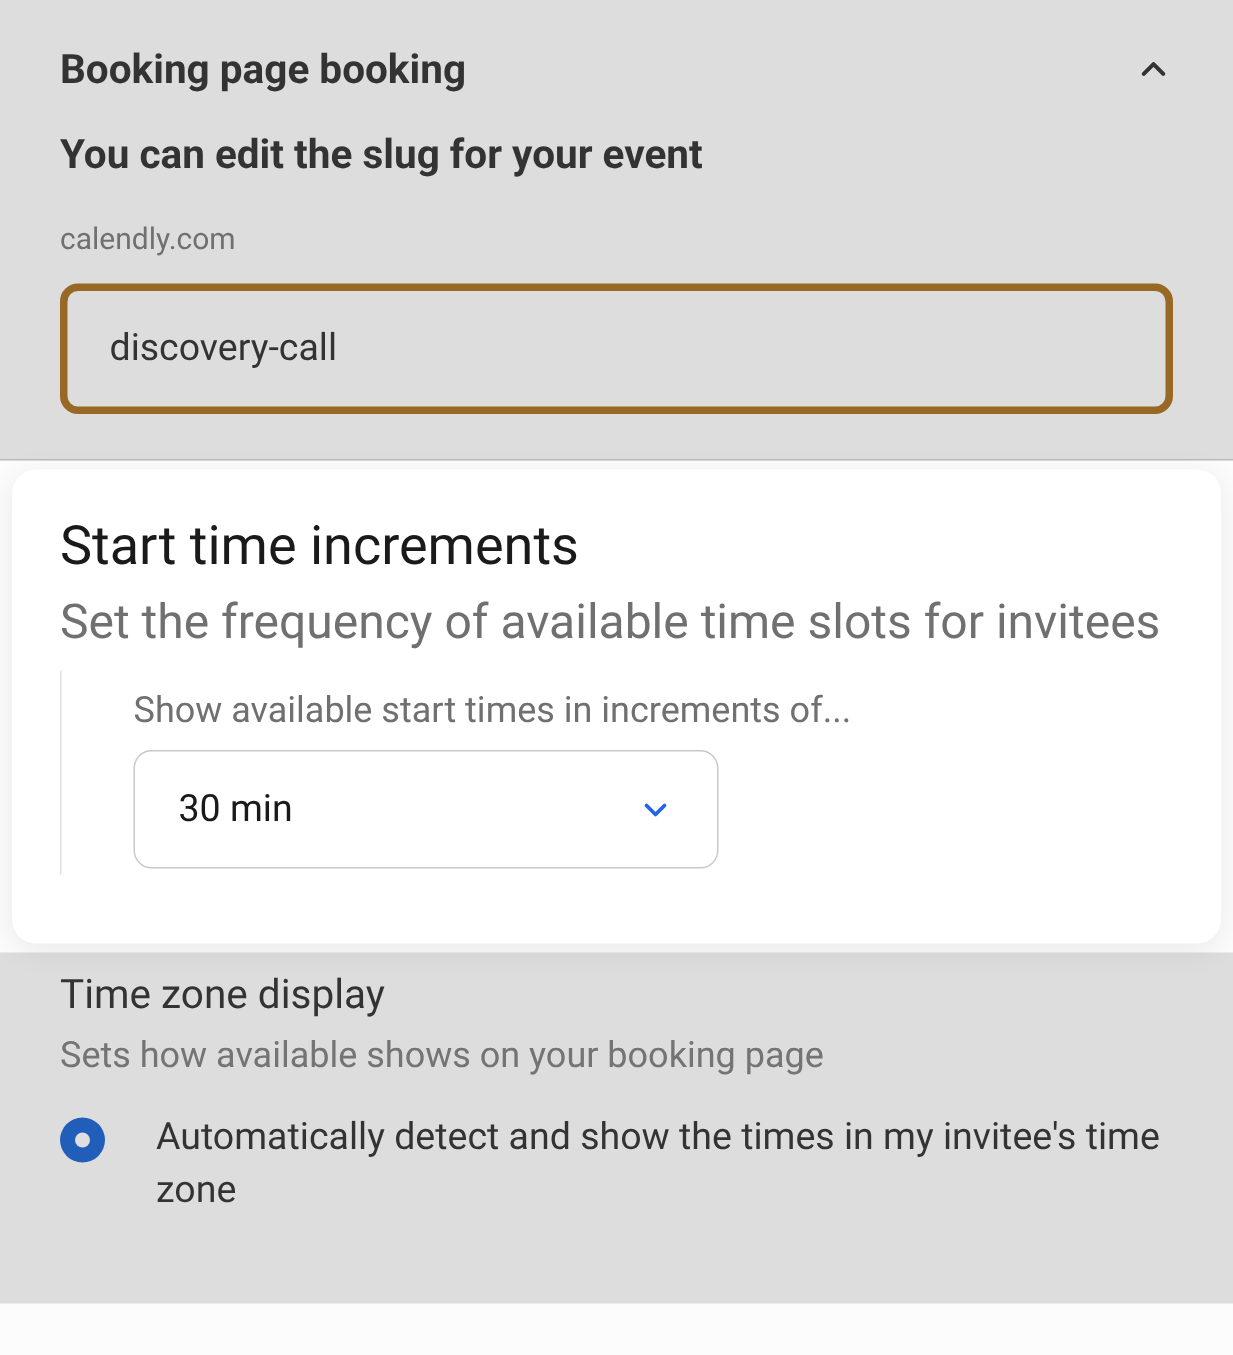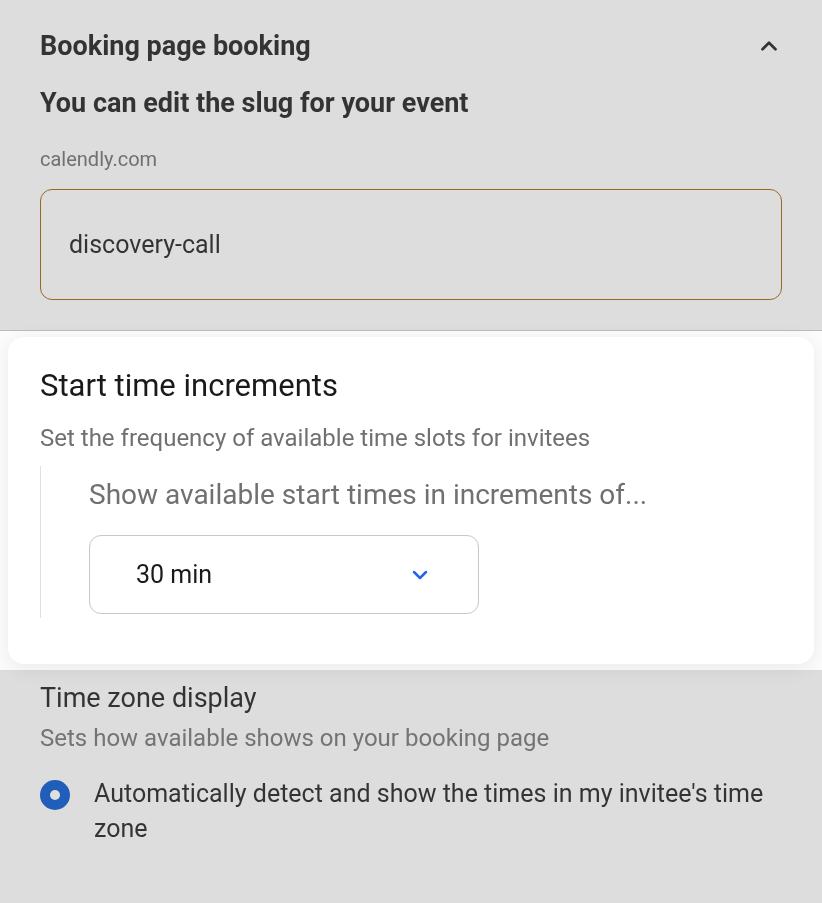--- a/index.html
+++ b/index.html
@@ -62,24 +62,24 @@
     }
     
     .slug-domain {
       font-size: 20px;
       color: #6b6b6b;
       margin-bottom: 18px;
     }
     
     .slug-input {
       width: 100%;
-      padding: 40px 28px;
+      padding: 24px 28px;
       font-size: 25px;
       color: #1a1a1a;
-      border: 1px solid #a16207;
+      border: 5px solid #a16207;
       border-radius: 12px;
       background: transparent;
       outline: none;
       font-family: inherit;
     }
     
     .separator {
       height: 1px;
       background: #d0d0d0;
       width: 100%;
@@ -89,52 +89,52 @@
       background: #ffffff;
       margin: 6px 8px;
       border-radius: 16px;
       padding: 30px 32px 46px 32px;
       box-shadow: 0 4px 20px rgba(0,0,0,0.08);
       position: relative;
       z-index: 10;
     }
     
     .card-title {
-      font-size: 31px;
+      font-size: 36px;
       font-weight: 400;
       color: #1a1a1a;
-      margin-bottom: 20px;
+      margin-bottom: 10px;
     }
     
     .card-subtitle {
-      font-size: 24px;
+      font-size: 32px;
       color: #707070;
       margin-bottom: 14px;
     }
     
     .indent-block {
       border-left: 1px solid #e0e0e0;
       margin-left: 0px;
       padding-left: 48px;
       padding-top: 12px;
       padding-bottom: 4px;
     }
     
     .increment-label {
-      font-size: 28px;
+      font-size: 24px;
       color: #707070;
-      margin-bottom: 24px;
+      margin-bottom: 13px;
     }
     
     .dropdown {
       display: flex;
       align-items: center;
       justify-content: space-between;
       width: 390px;
-      padding: 24px 46px;
+      padding: 24px 29px;
       border: 1px solid #c8c8c8;
       border-radius: 12px;
       cursor: pointer;
       background: #ffffff;
     }
     
     .dropdown-value {
       font-size: 25px;
       color: #1a1a1a;
     }
@@ -156,21 +156,21 @@
     
     .tz-subtitle {
       font-size: 24px;
       color: #707070;
       margin-bottom: 24px;
     }
     
     .radio-option {
       display: flex;
       align-items: flex-start;
-      gap: 24px;
+      gap: 34px;
       margin-bottom: 28px;
     }
     
     .radio-circle {
       flex-shrink: 0;
       width: 30px;
       height: 30px;
       border-radius: 50%;
       margin-top: 4px;
       position: relative;

